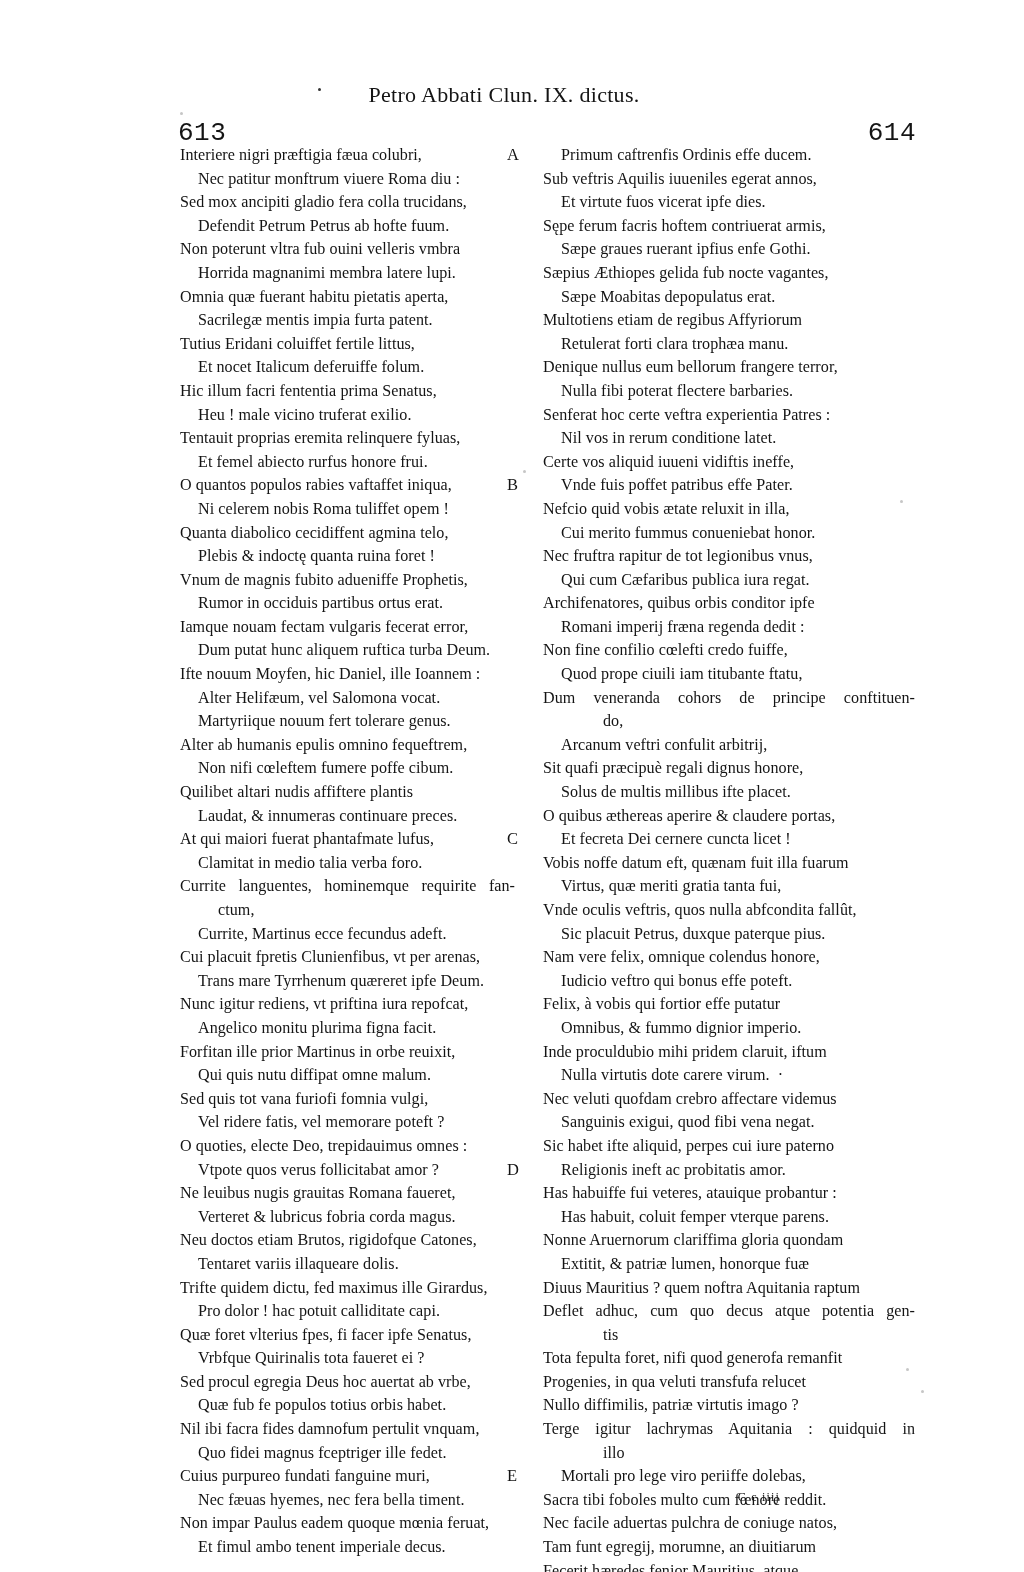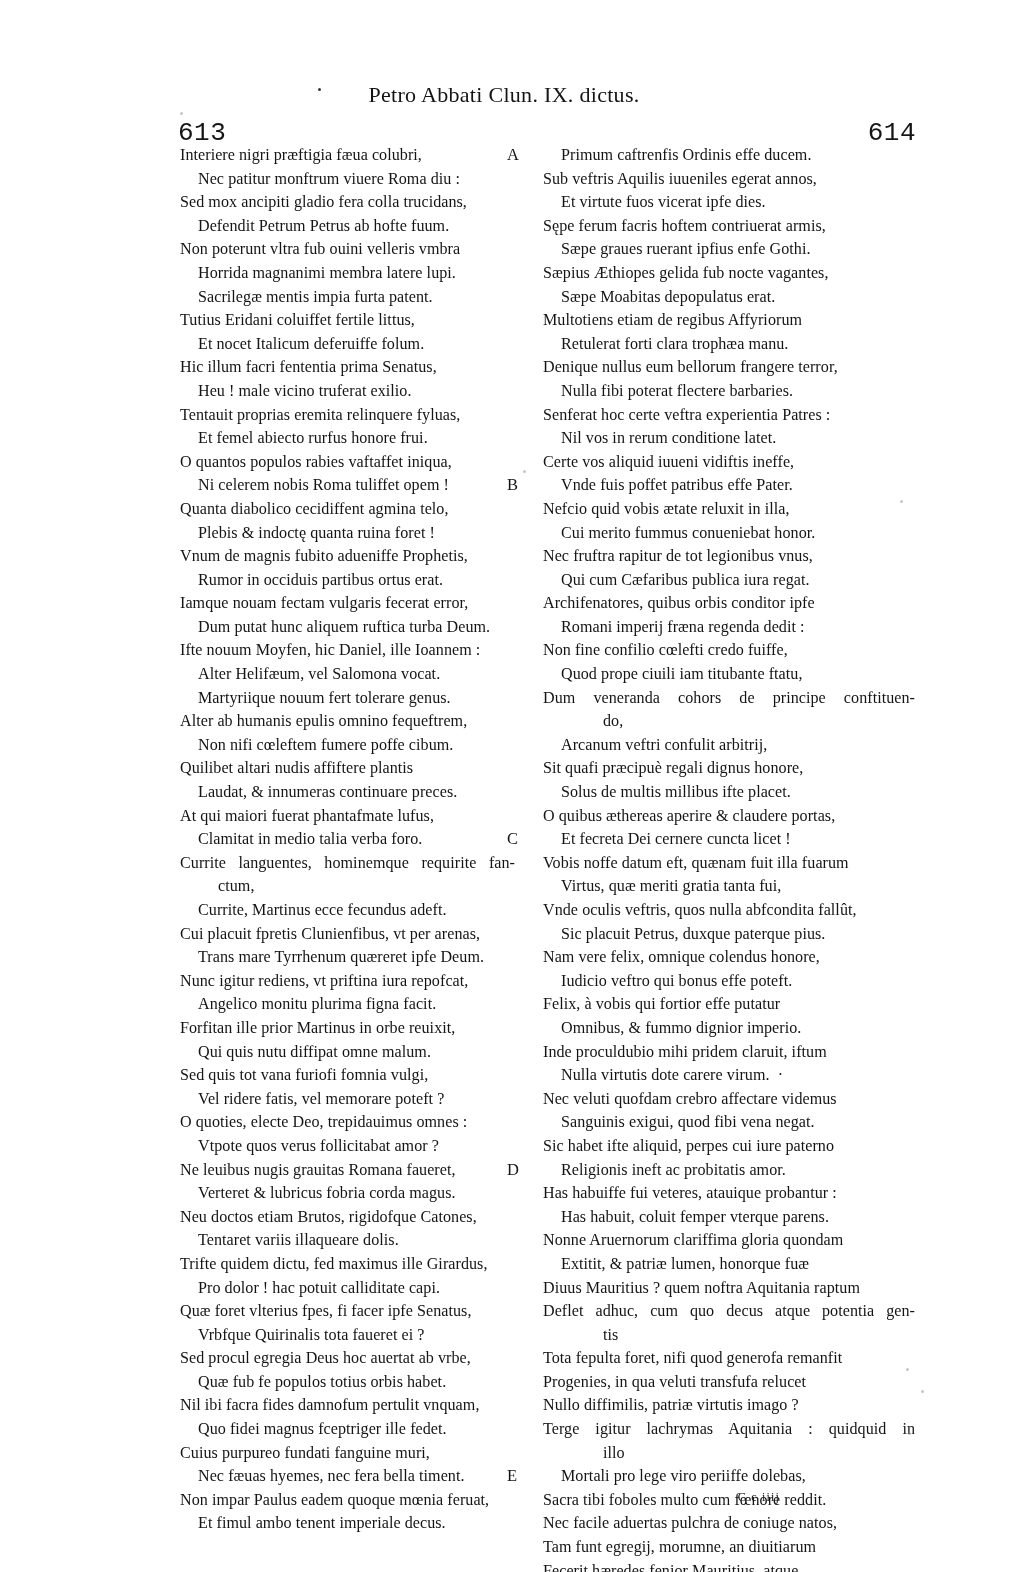--- a/index.html
+++ b/index.html
@@ -139,20 +139,21 @@
   </div>
 
   <div class="columns">
     <div class="col col-left" id="col-left">
         <div class="line">Interiere nigri præftigia fæua colubri,</div>
         <div class="line ind">Nec patitur monftrum viuere Roma diu :</div>
         <div class="line">Sed mox ancipiti gladio fera colla trucidans,</div>
         <div class="line ind">Defendit Petrum Petrus ab hofte fuum.</div>
         <div class="line">Non poterunt vltra fub ouini velleris vmbra</div>
         <div class="line ind">Horrida magnanimi membra latere lupi.</div>
+        <div class="line">Omnia quæ fuerant habitu pietatis aperta,</div>
         <div class="line ind">Sacrilegæ mentis impia furta patent.</div>
         <div class="line">Tutius Eridani coluiffet fertile littus,</div>
         <div class="line ind">Et nocet Italicum deferuiffe folum.</div>
         <div class="line">Hic illum facri fententia prima Senatus,</div>
         <div class="line ind">Heu ! male vicino truferat exilio.</div>
         <div class="line">Tentauit proprias eremita relinquere fyluas,</div>
         <div class="line ind">Et femel abiecto rurfus honore frui.</div>
         <div class="line">O quantos populos rabies vaftaffet iniqua,</div>
         <div class="line ind">Ni celerem nobis Roma tuliffet opem !</div>
         <div class="line">Quanta diabolico cecidiffent agmina telo,</div>

